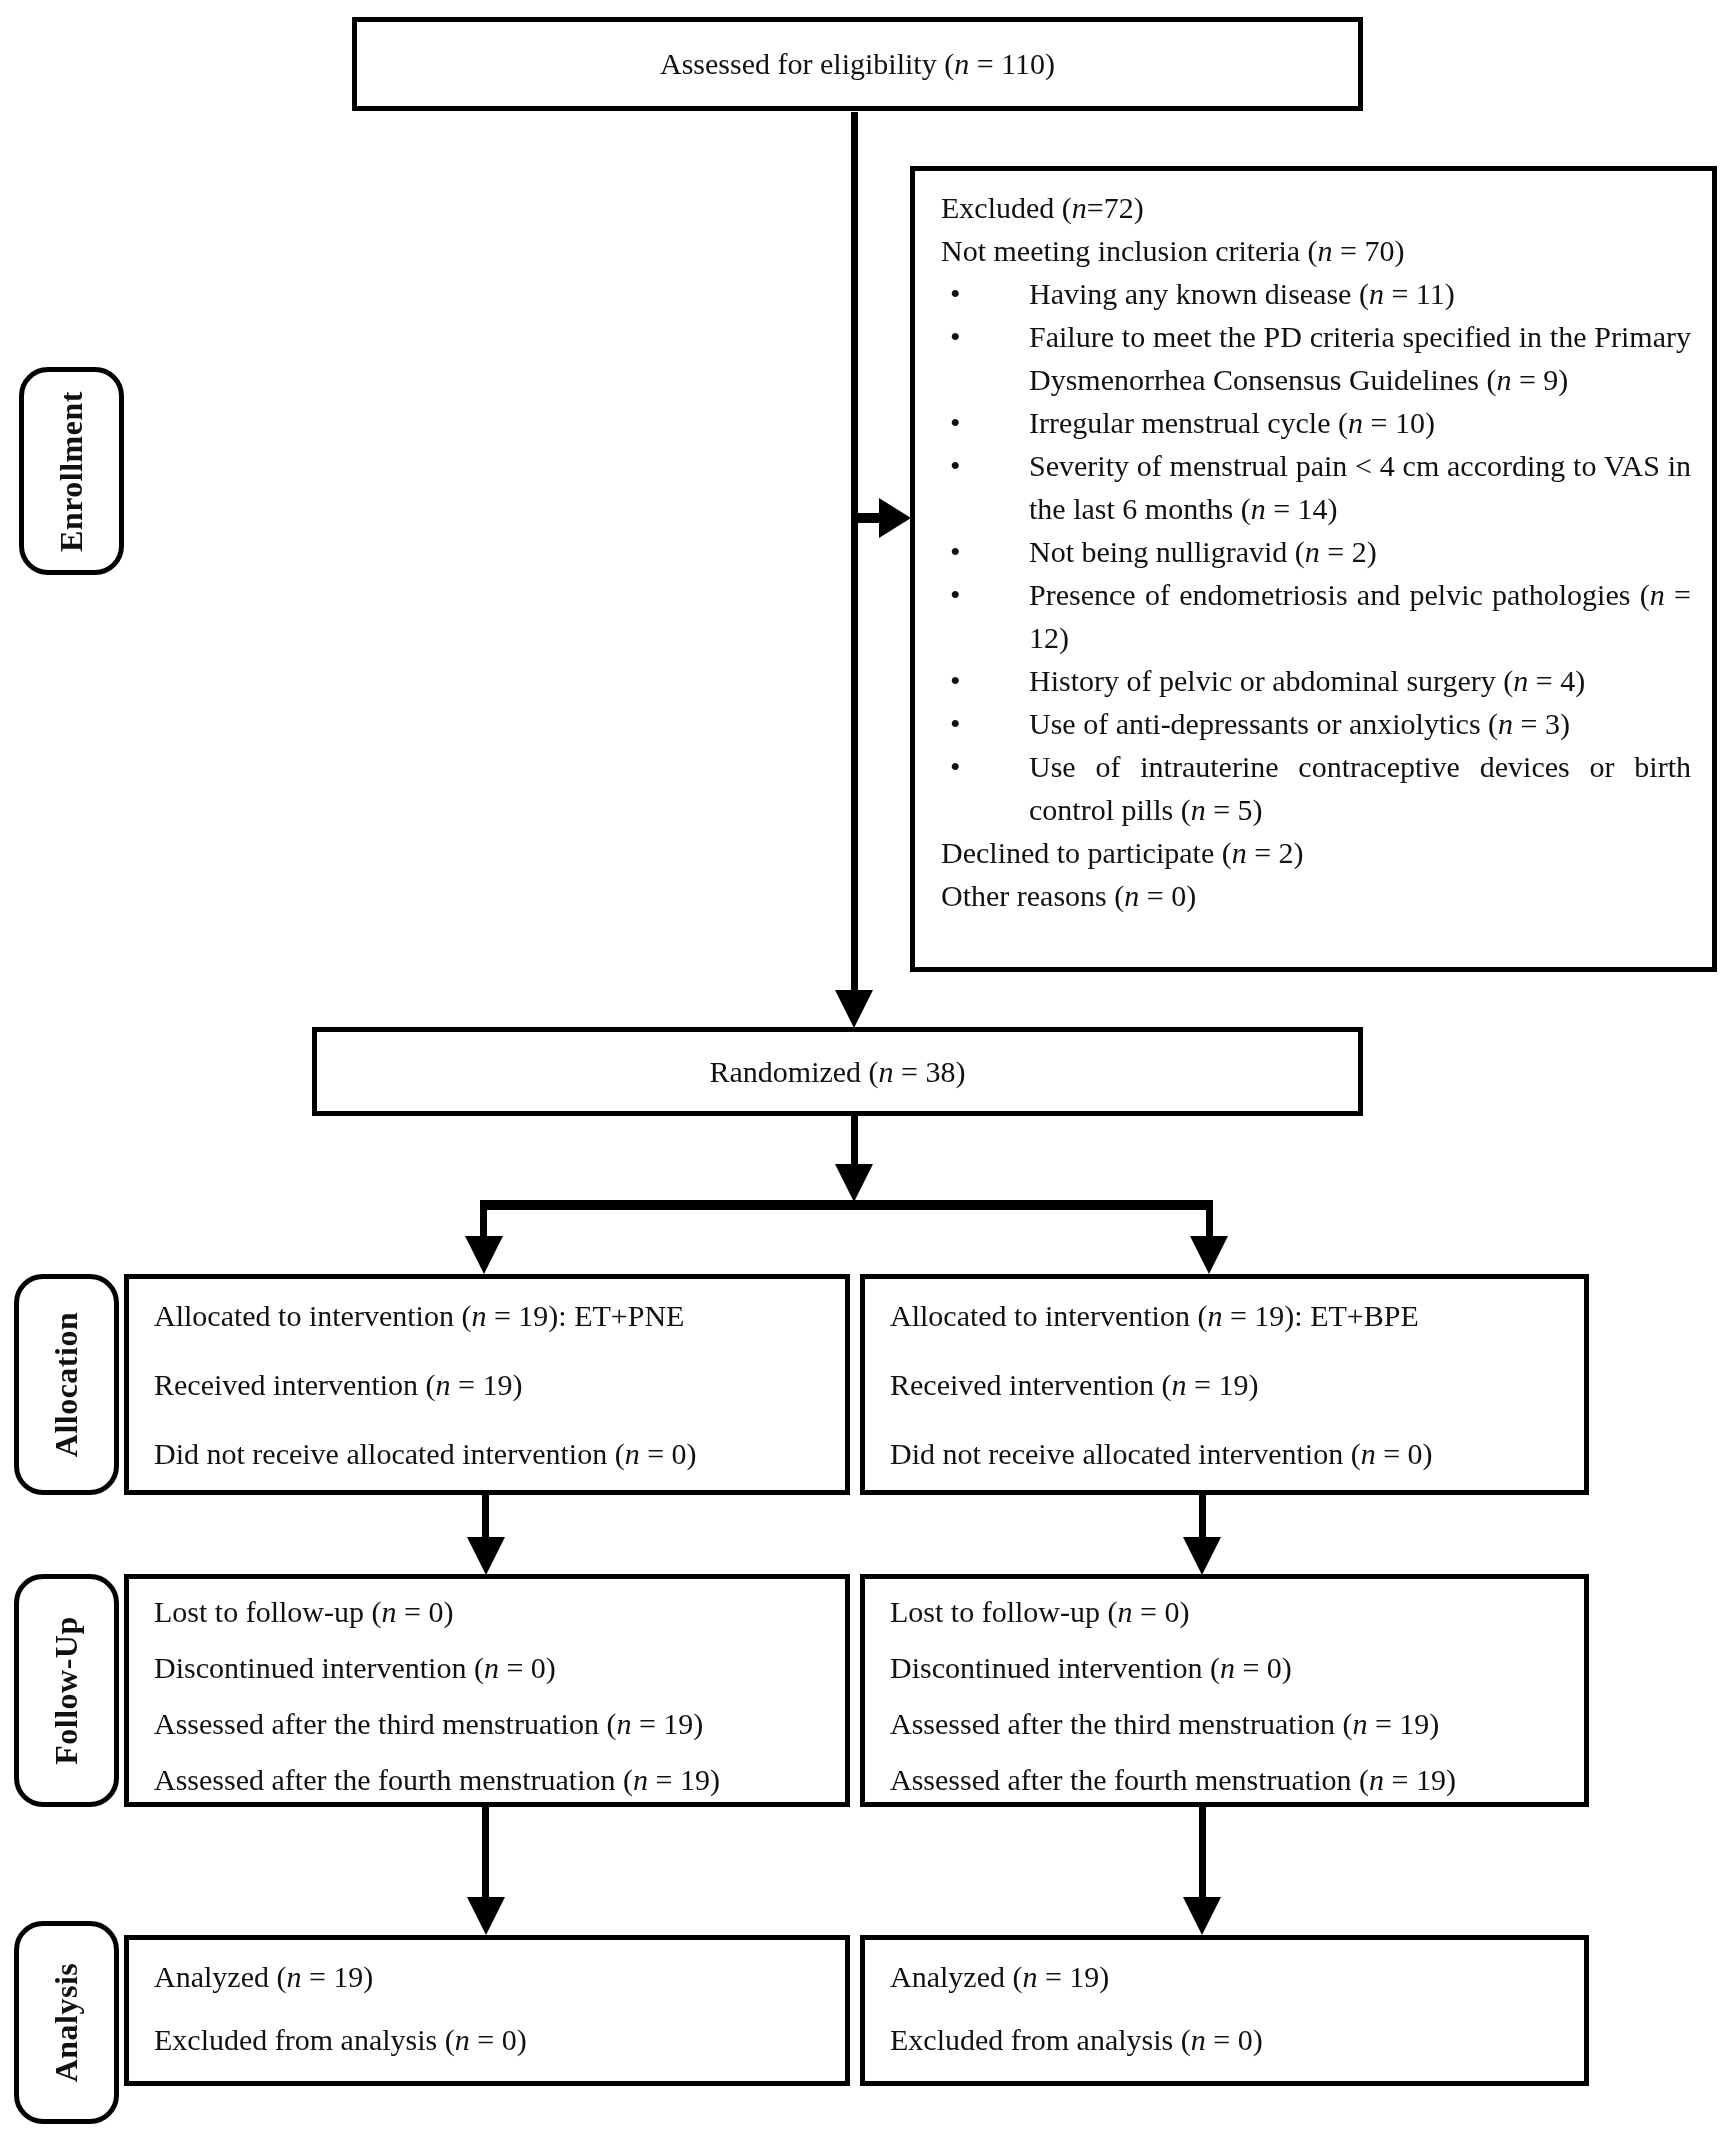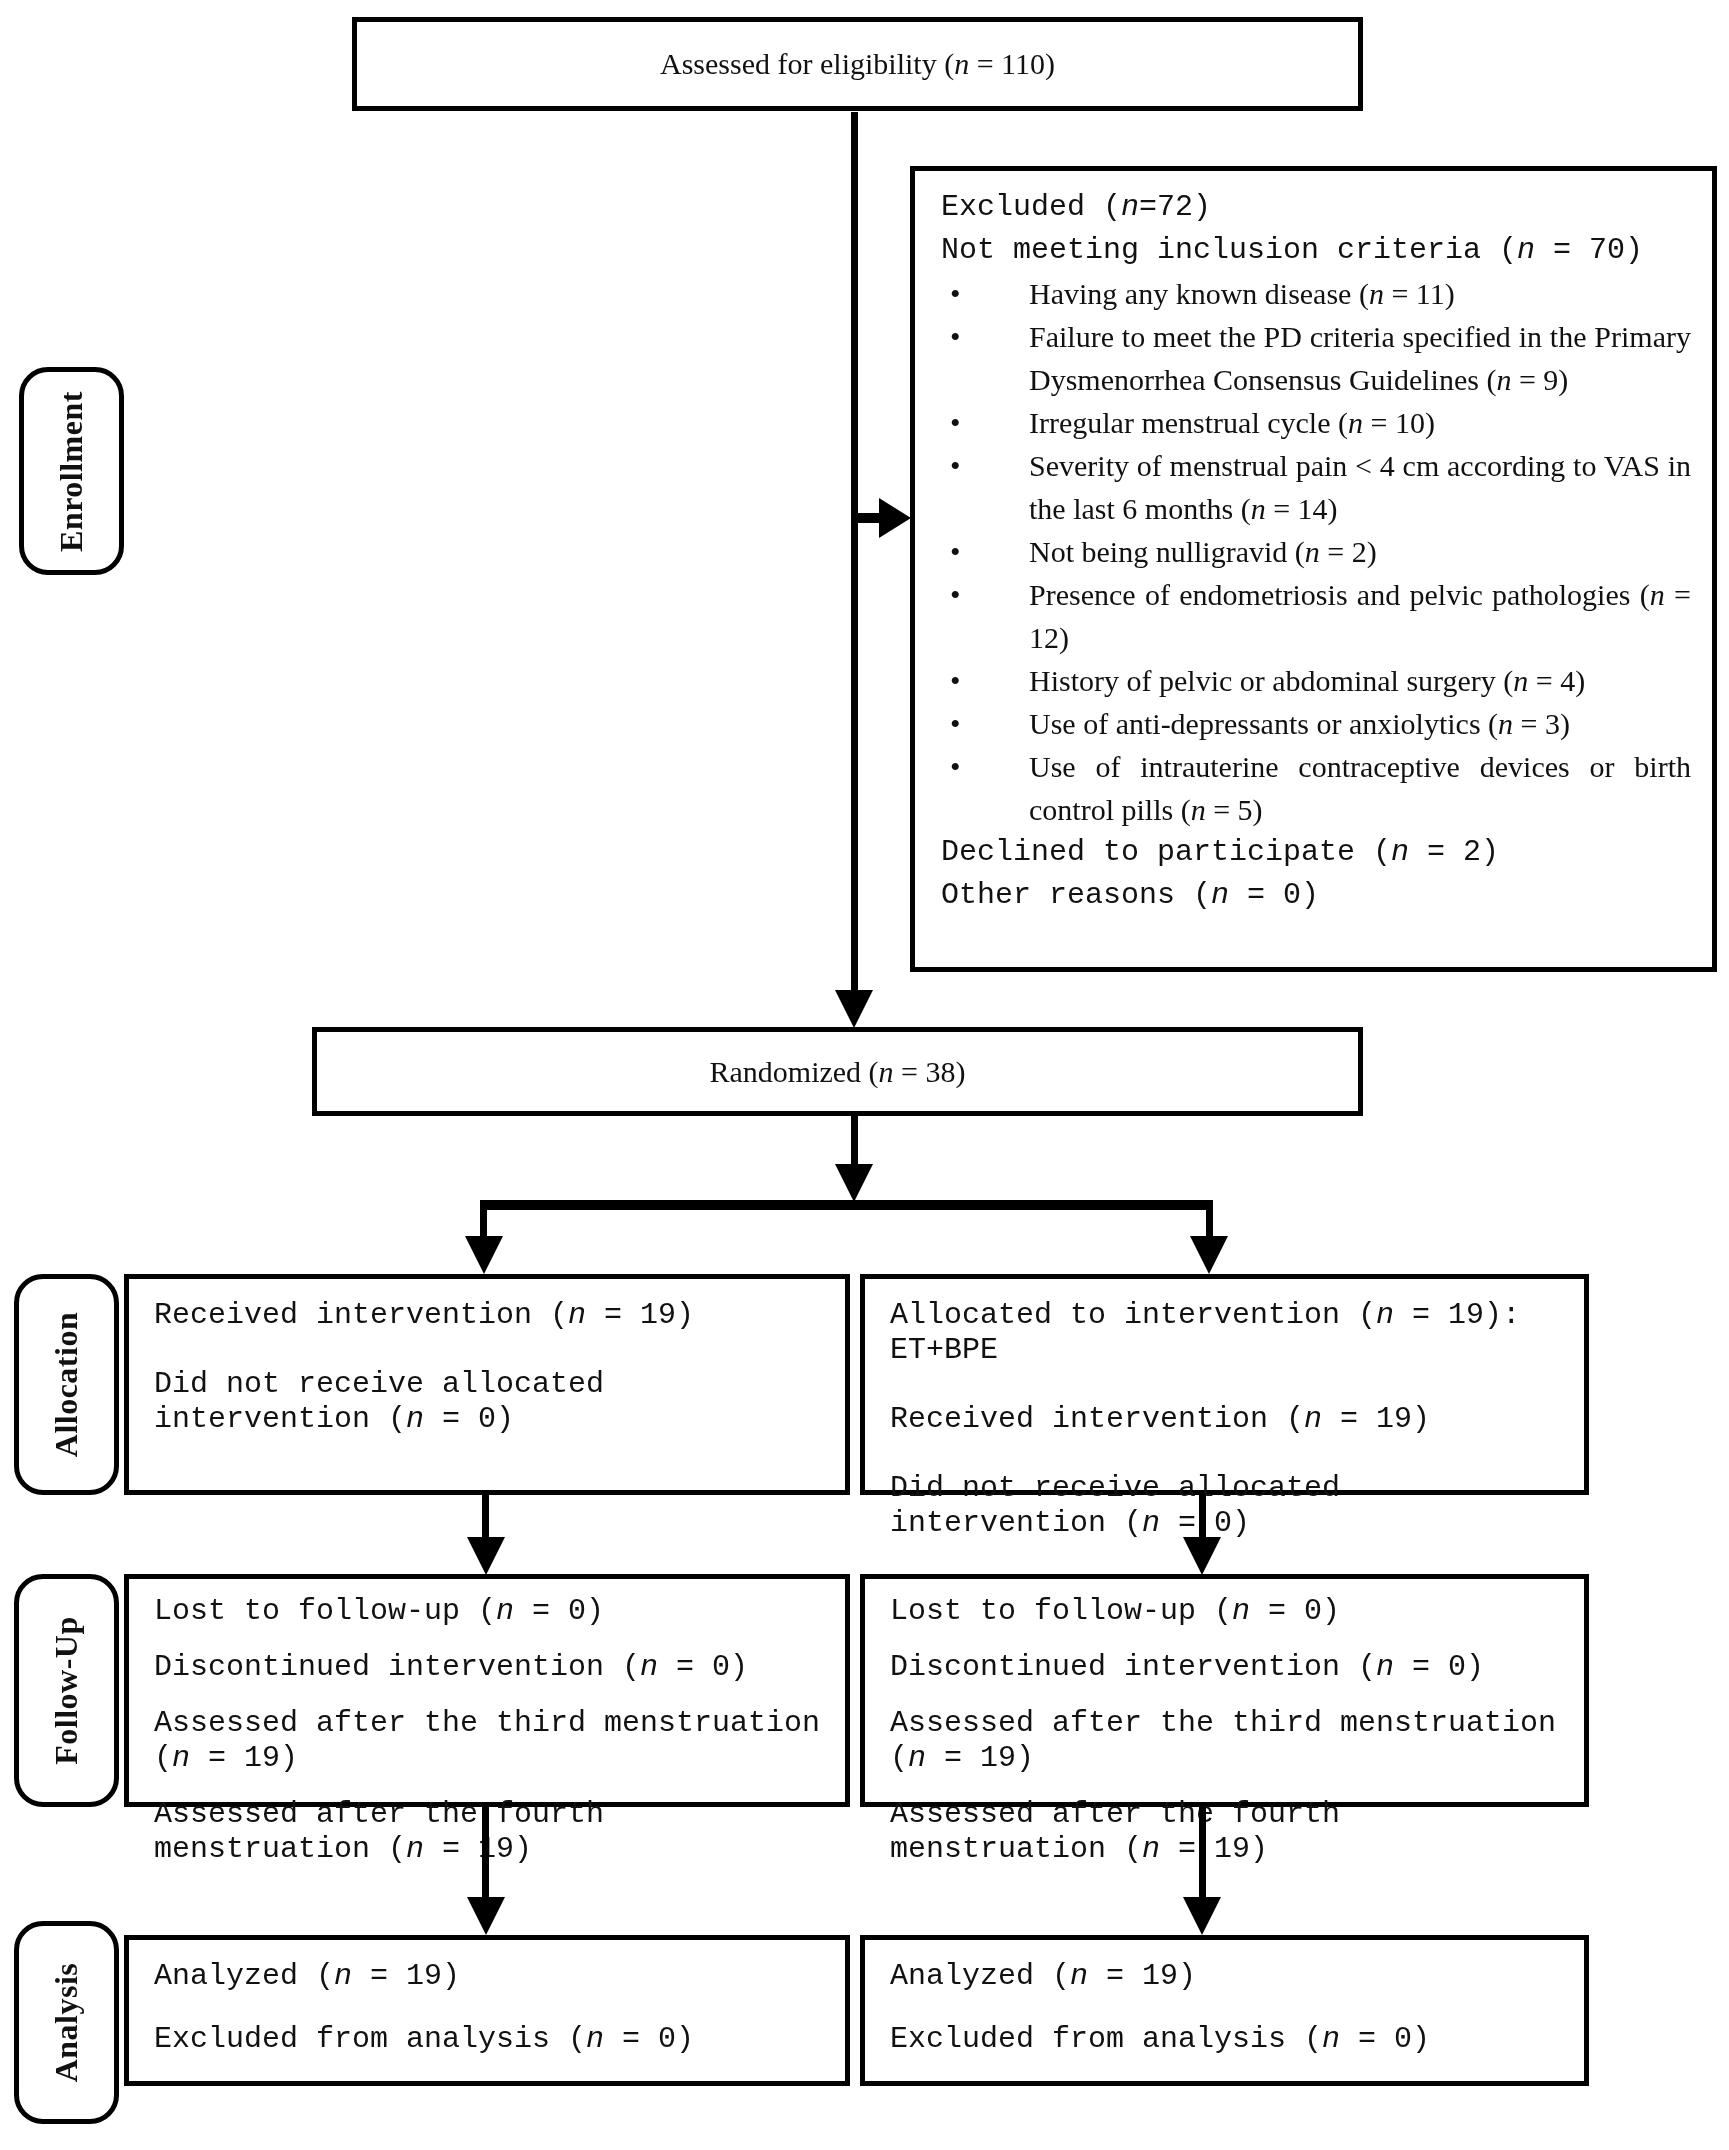--- a/index.html
+++ b/index.html
@@ -35,21 +35,21 @@
     justify-content: center;
   }
   .stage-label span {
     transform: rotate(-90deg);
     white-space: nowrap;
     font-weight: bold;
     font-size: 32px;
     letter-spacing: 0.5px;
   }
   .text-box { font-size: 30px; line-height: 35px; }
-  .text-box p { margin: 0; font-family: Liberation Mono, monospace; }
+  .text-box p { margin: 0; }
   .alloc-box { padding: 19px 20px 0 25px; }
   .alloc-box p { margin-bottom: 34px; }
   .fu-box { padding: 15px 20px 8px 25px; }
   .fu-box p { margin-bottom: 21px; }
   .an-box { padding: 19px 20px 0 25px; }
   .an-box p { margin-bottom: 28px; }
   .excluded-box { padding: 15px 21px 5px 26px; font-size: 30px; line-height: 43px; }
   .excluded-box p { margin: 0; }
   .excluded-box ul { margin: 0; padding: 0; list-style: none; }
   .excluded-box li {
@@ -133,20 +133,21 @@
     <div class="arrow-down" style="left:465px; top:1236px;"></div>
     <div class="vline" style="left:1206px; top:1210px; width:7px; height:29px;"></div>
     <div class="arrow-down" style="left:1190px; top:1236px;"></div>
   </div>
 
   <div class="stage-label" style="left:14px; top:1274px; width:105px; height:221px;">
     <span>Allocation</span>
   </div>
 
   <div class="box text-box alloc-box" style="left:124px; top:1274px; width:726px; height:221px;">
+    <p>Allocated to intervention (<i>n</i> = 19): ET+PNE</p>
     <p>Received intervention (<i>n</i> = 19)</p>
     <p>Did not receive allocated intervention (<i>n</i> = 0)</p>
   </div>
 
   <div class="box text-box alloc-box" style="left:860px; top:1274px; width:729px; height:221px;">
     <p>Allocated to intervention (<i>n</i> = 19): ET+BPE</p>
     <p>Received intervention (<i>n</i> = 19)</p>
     <p>Did not receive allocated intervention (<i>n</i> = 0)</p>
   </div>
 

